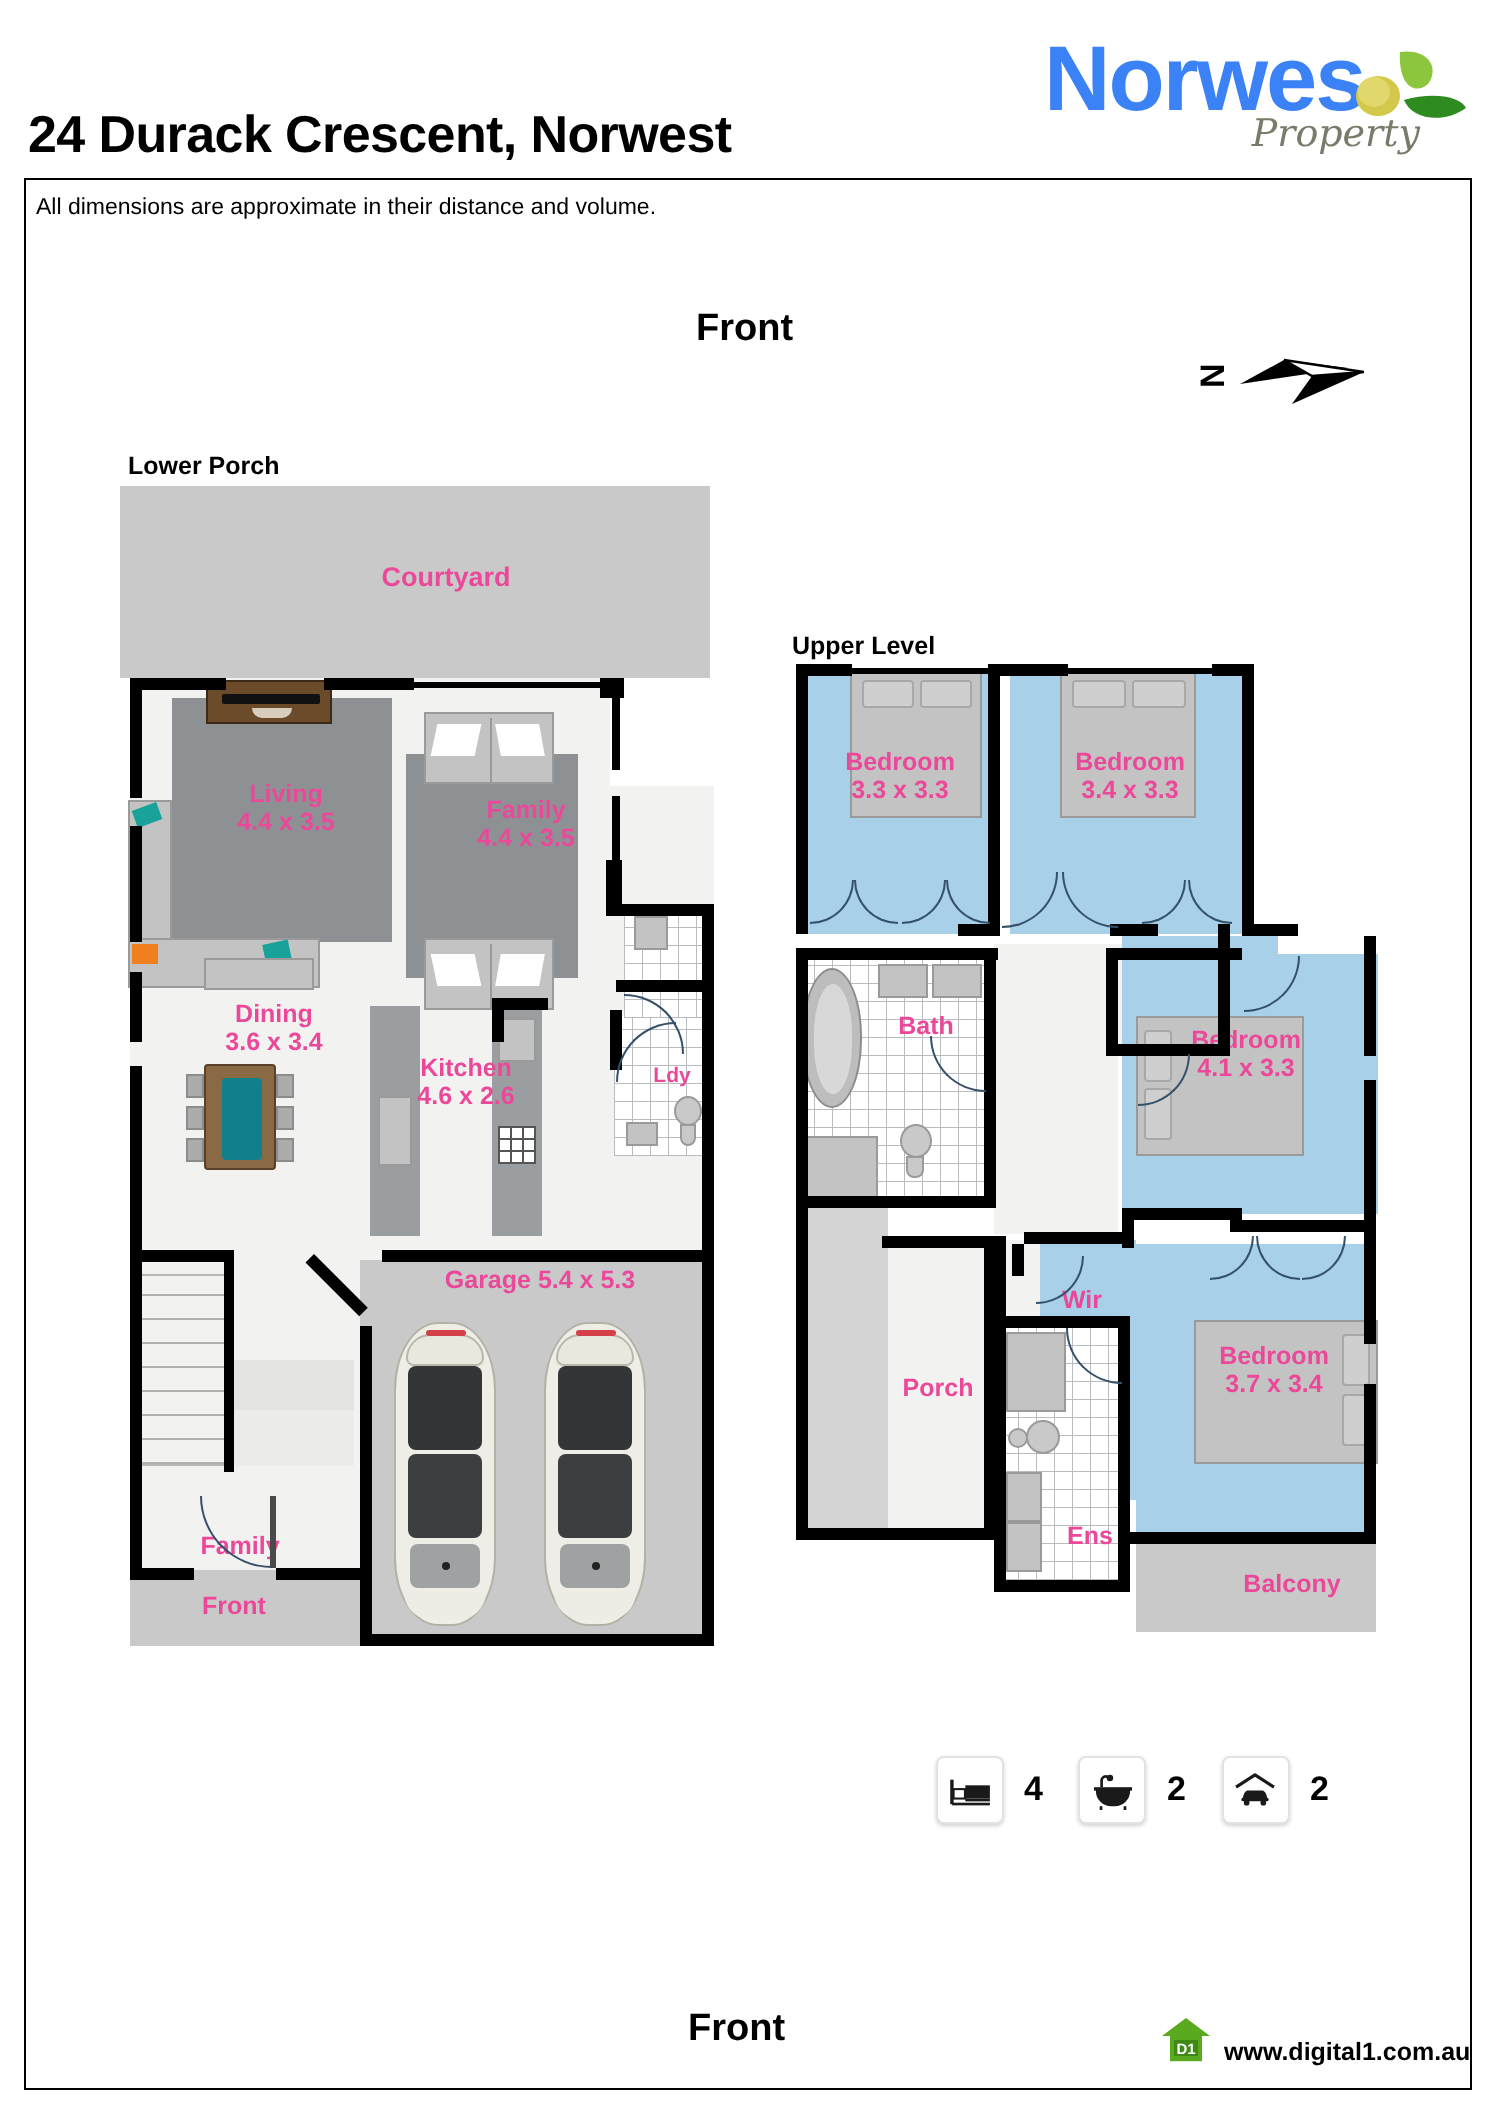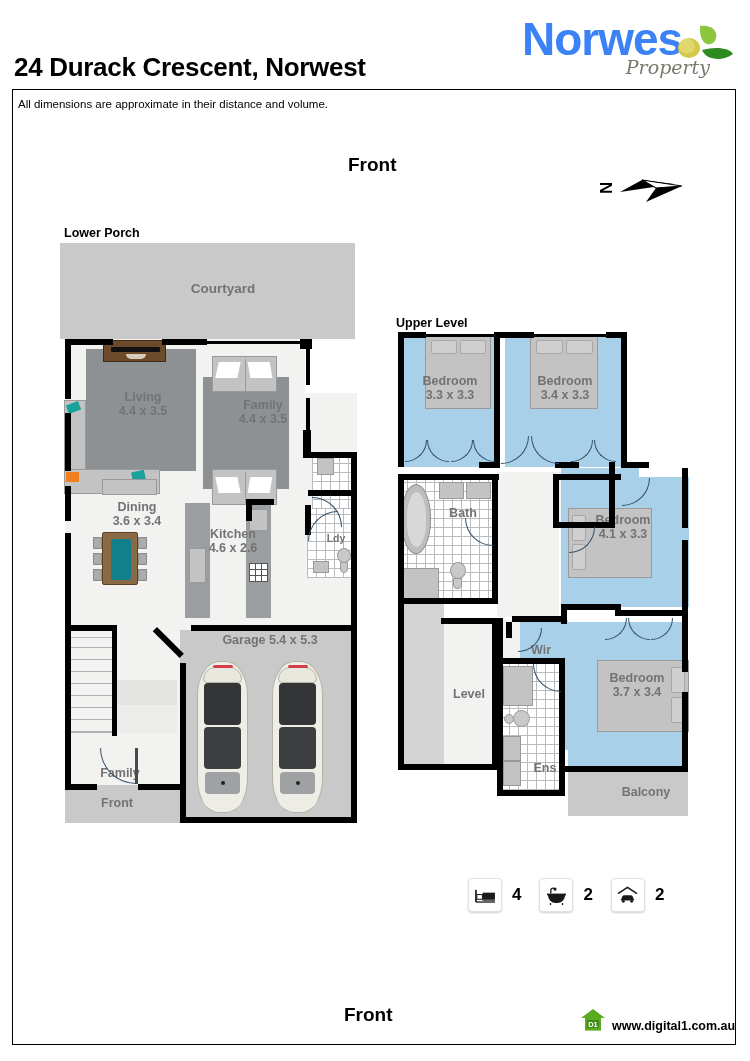--- a/index.html
+++ b/index.html
@@ -37,21 +37,21 @@
   .lbl-front{position:absolute;left:344px;top:1004px;font-size:19px;font-weight:bold;}
   .lbl-lower{position:absolute;left:64px;top:226px;font-size:12.5px;font-weight:bold;}
   .lbl-upper{position:absolute;left:396px;top:316px;font-size:12.5px;font-weight:bold;}
   .compass{position:absolute;left:596px;top:162px;width:86px;height:52px;}
   
   .plan{position:absolute;}
   .zone{position:absolute;box-sizing:border-box;}
   .wall{position:absolute;background:#000;}
   .rm-label{
     position:absolute;text-align:center;font-weight:bold;
-    line-height:1.08;color:#737373;white-space:nowrap;
+    line-height:1.08;color:#ec4899;white-space:nowrap;
   }
   .rm-label.sm{font-size:10.5px;}
   .rm-label.md{font-size:12.5px;}
   .rm-label.lg{font-size:13.5px;}
   .tile{
     background-image:
       repeating-linear-gradient(0deg,#b9bcbe 0 0.6px,transparent 0.6px 9px),
       repeating-linear-gradient(90deg,#b9bcbe 0 0.6px,transparent 0.6px 9px);
     background-color:#fff;
   }
@@ -313,21 +313,21 @@
     <div style="position:absolute;left:3px;top:6px;width:14px;height:26px;background:#cfcfcf;border:1px solid #a8a8a8;box-sizing:border-box;border-radius:2px;"></div>
     <div style="position:absolute;left:3px;top:35px;width:14px;height:26px;background:#cfcfcf;border:1px solid #a8a8a8;box-sizing:border-box;border-radius:2px;"></div>
   </div>
   <div class="rm-label md" style="left:186px;top:182px;width:88px;">
     <span>Bedroom</span><br>
     <span>4.1 x 3.3</span>
   </div>
 
   <div class="zone floor-mid" style="left:5px;top:272px;width:46px;height:165px;"></div>
   <div class="zone floor-light" style="left:51px;top:292px;width:54px;height:145px;"></div>
-  <div class="rm-label md" style="left:46px;top:356px;width:60px;">Level</div>
+  <div class="rm-label md" style="left:46px;top:356px;width:60px;">Porch</div>
 
   <div class="zone floor-blue" style="left:125px;top:288px;width:50px;height:130px;"></div>
   <div class="zone floor-light" style="left:107px;top:288px;width:20px;height:42px;"></div>
   <div class="rm-label md" style="left:123px;top:312px;width:50px;">Wir</div>
 
   <div class="zone tile" style="left:107px;top:330px;width:64px;height:128px;"></div>
   <div class="zone furn" style="left:110px;top:334px;width:30px;height:40px;"></div>
   <div class="zone" style="left:111px;top:378px;width:26px;height:18px;">
     <div style="position:absolute;left:9px;top:0;width:17px;height:17px;background:#c9c9c9;border:1px solid #9a9a9a;border-radius:50%;box-sizing:border-box;"></div>
     <div style="position:absolute;left:0px;top:4px;width:10px;height:10px;background:#c9c9c9;border:1px solid #9a9a9a;border-radius:50%;box-sizing:border-box;"></div>

